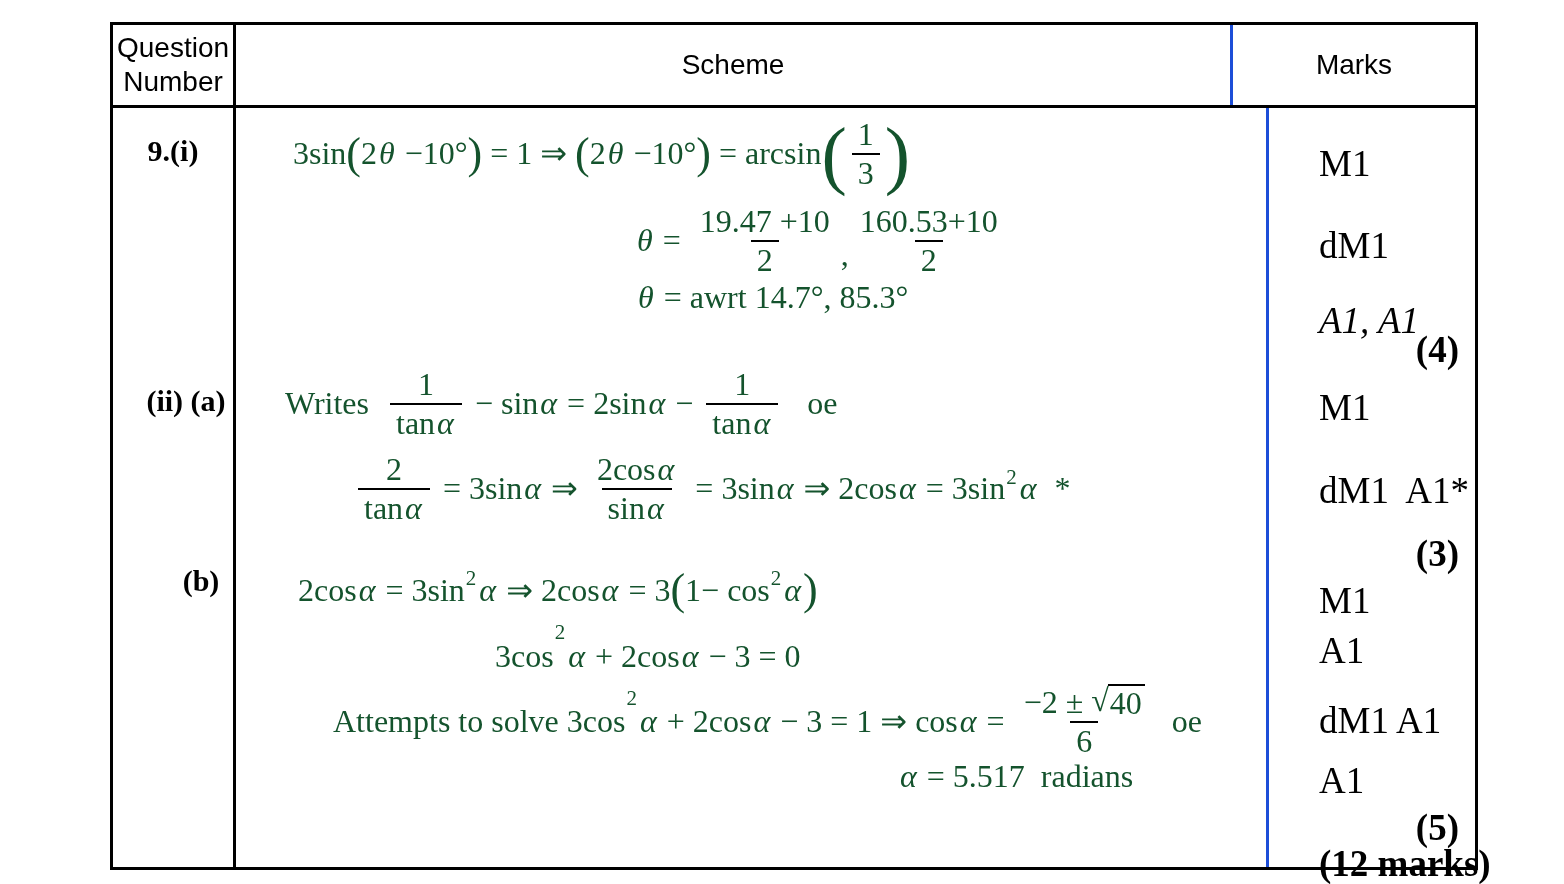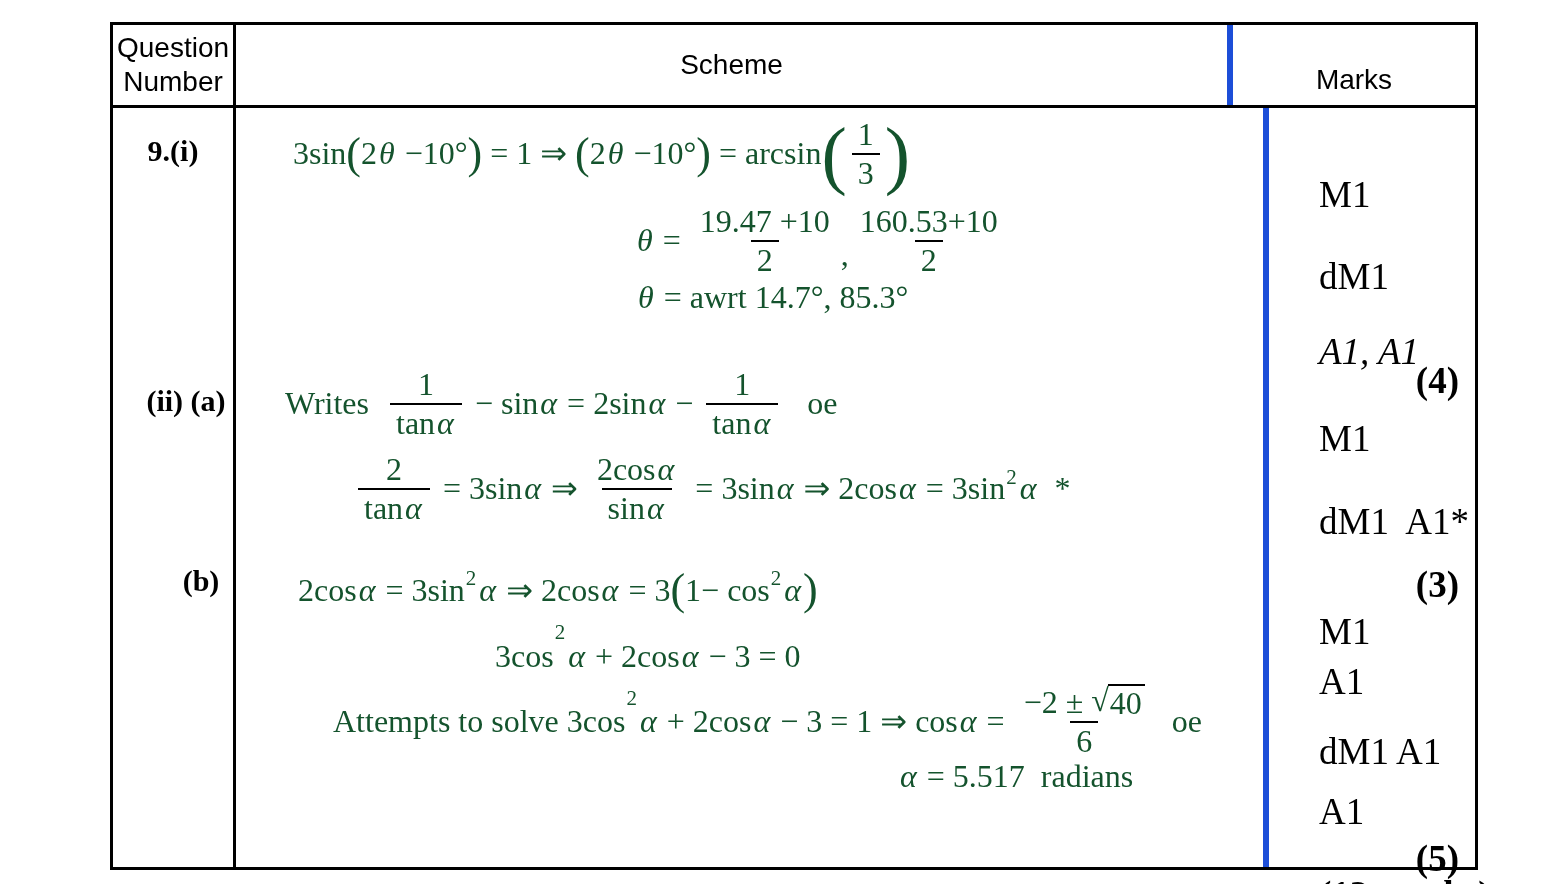--- a/index.html
+++ b/index.html
@@ -12,22 +12,22 @@
     border:3px solid #000; box-sizing:border-box; background:#fff;
   }
   .hrow {
     position:absolute; left:0; top:0; width:100%; height:83px;
     border-bottom:3px solid #000; box-sizing:border-box; display:flex;
   }
   .brow {
     position:absolute; left:0; top:83px; right:0; bottom:0; display:flex;gap:36px;
   }
   .c1 { width:123px; border-right:3px solid #000; box-sizing:border-box; }
-  .c2 { width:997px; border-right:6px solid #1d4ed8; box-sizing:border-box; }
-  .c3 { flex:1; box-sizing:border-box;margin-top:31px; }
+  .c2 { width:997px; border-right:3px solid #1d4ed8; box-sizing:border-box; }
+  .c3 { flex:1; box-sizing:border-box; }
   .hcell {
     display:flex; align-items:center; justify-content:center; text-align:center;
     font-family:"Liberation Sans", sans-serif; font-size:28px; line-height:1.22; color:#000;
   }
   .bcol { position:relative; }
 
   
   .qn-item {
     position:absolute; width:100%; text-align:center;
     font-family:"Liberation Serif", serif; font-weight:bold; font-size:30px; line-height:1.1;

